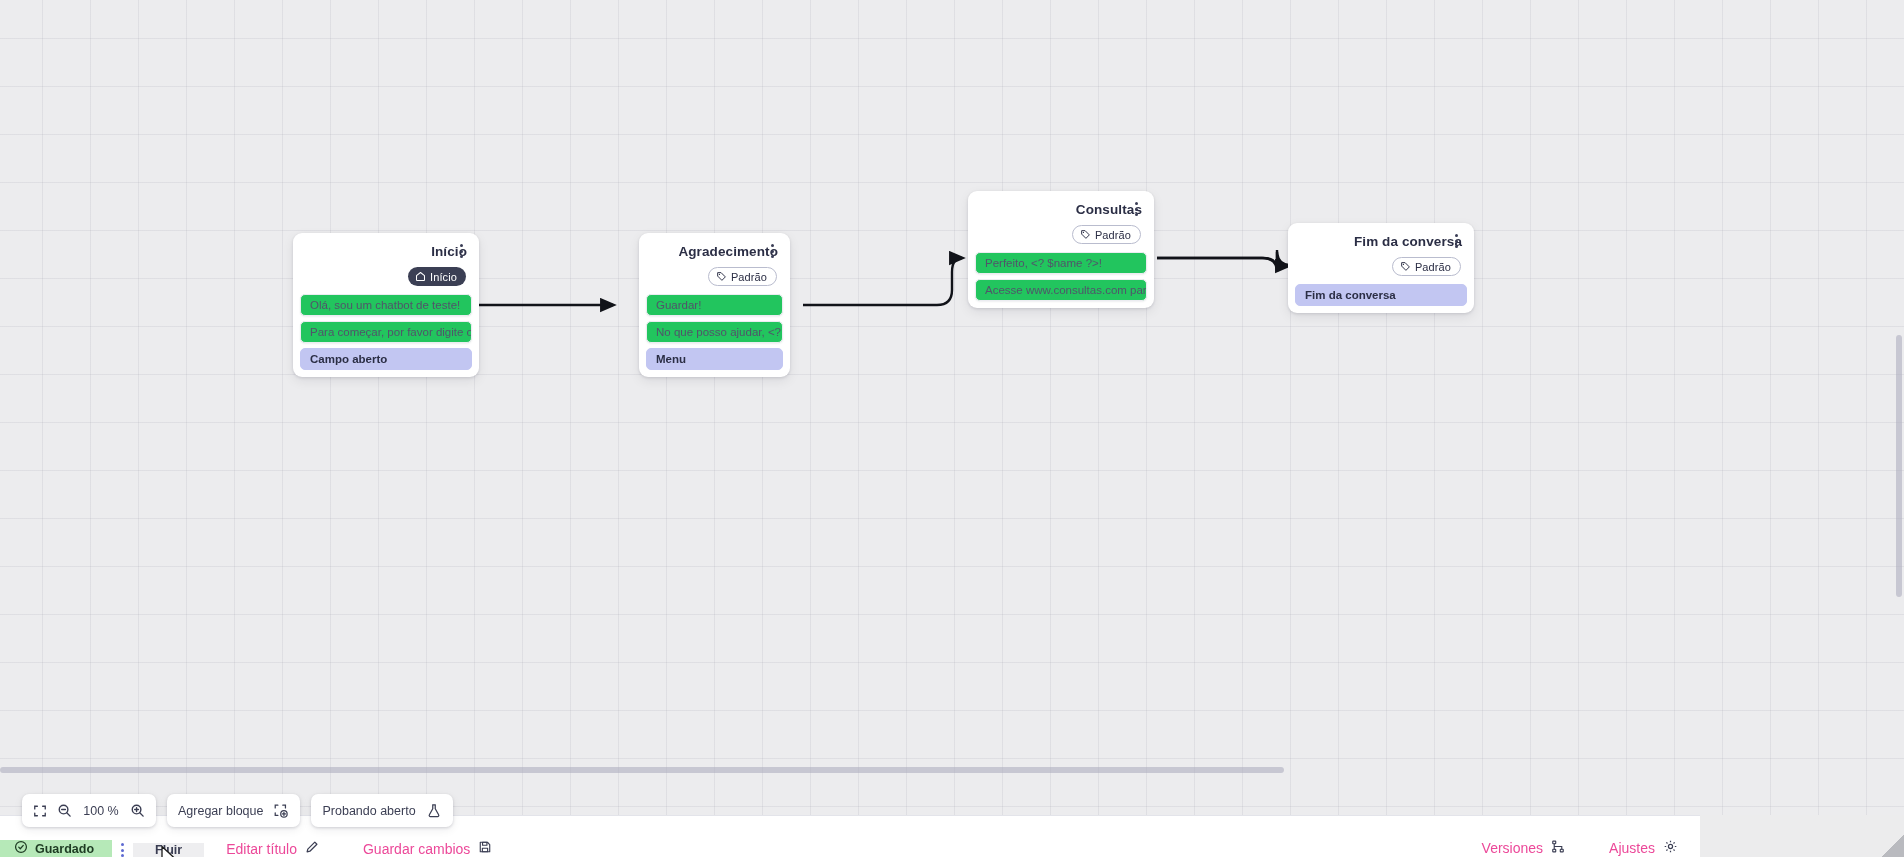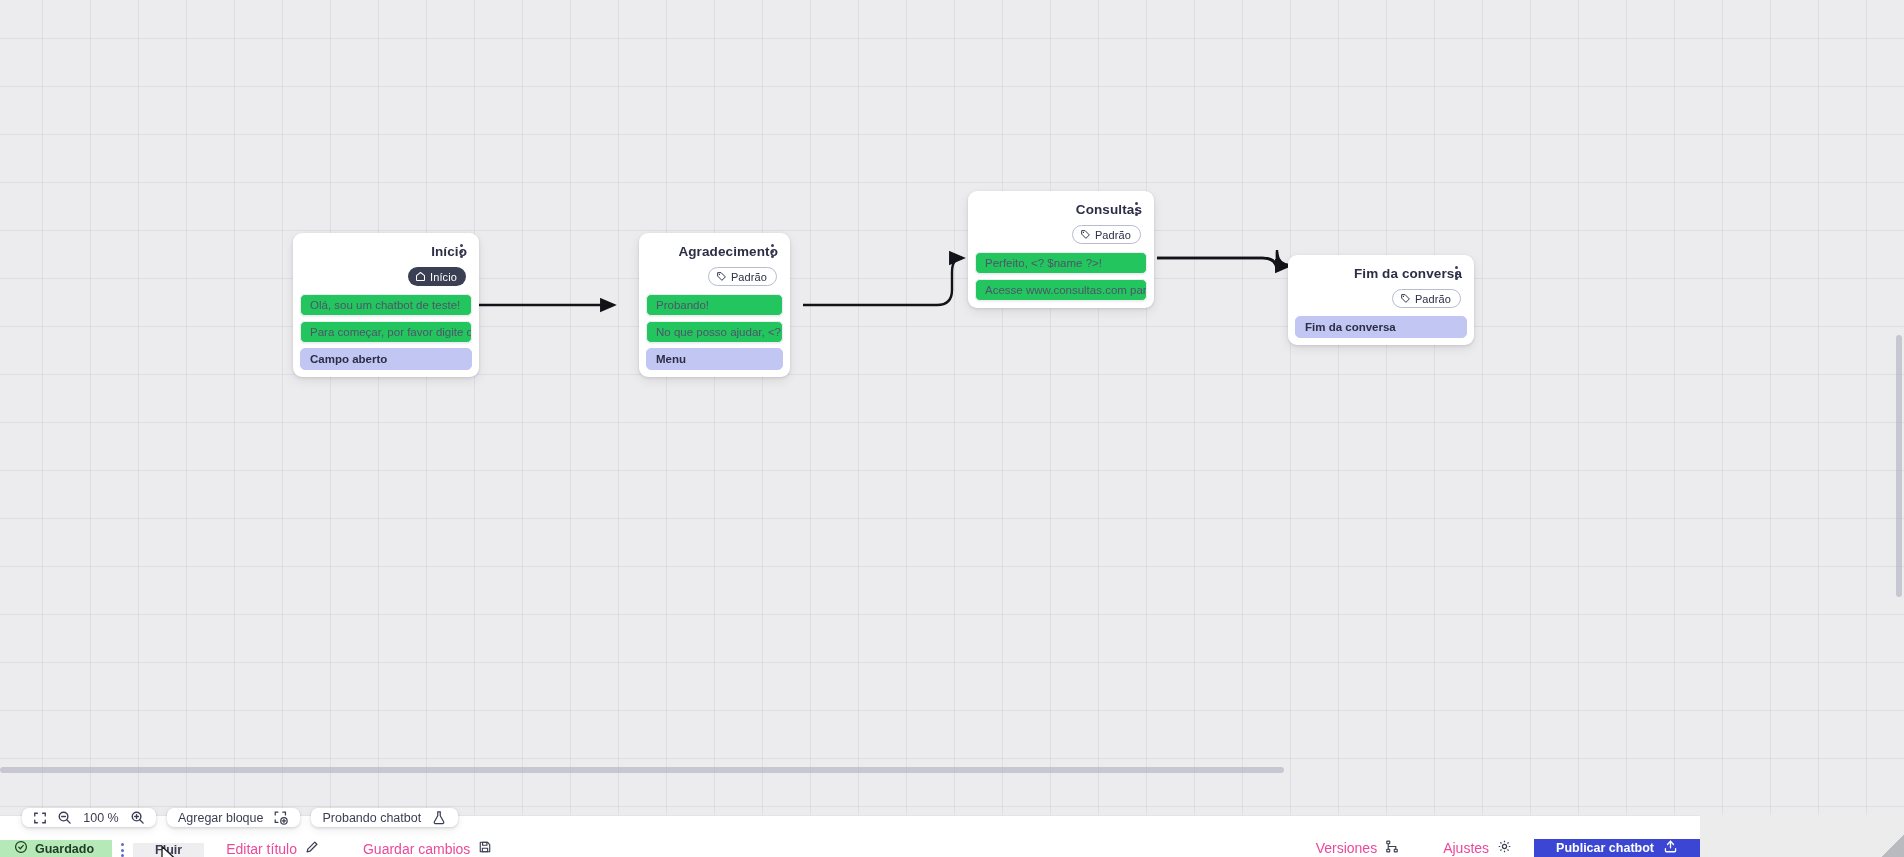--- a/index.html
+++ b/index.html
@@ -70,21 +70,21 @@
     white-space: nowrap; overflow: hidden;
   }
   .row.action {
     background: #c2c6f2; border: 1px solid #c2c6f2;
     color: #2b2e45; font-weight: 700; box-shadow: none;
   }
 
   
   #toolbar { position: absolute; left: 22px; bottom: 30px; display: flex; gap: 11px; z-index: 5; }
   .tb-group {
-    height: 19px; background: #fff; border-radius: 7px;
+    height: 33px; background: #fff; border-radius: 7px;
     box-shadow: 0 1px 3px rgba(16,18,40,.16), 0 3px 10px rgba(16,18,40,.07);
     display: flex; align-items: center; padding: 0 11px; gap: 10px;
   }
   .tb-label { font-size: 12.5px; color: #3b3e53; font-weight: 400; white-space: nowrap; }
   .tb-zoom { font-size: 12.5px; color: #3b3e53; min-width: 38px; text-align: center; }
   .ic { display: flex; align-items: center; justify-content: center; cursor: pointer; }
 
   
   #statusbar {
     position: absolute; left: 0; bottom: 0; width: 1700px; height: 42px;
@@ -182,21 +182,21 @@
       <div class="chip-row">
         <span class="chip default">
           <svg width="11" height="11" viewBox="0 0 16 16" fill="none" stroke="#2b2e45" stroke-width="1.4" stroke-linejoin="round">
               <path d="M2.4 2.4h5l6.2 6.2-5 5-6.2-6.2z"></path>
               <circle cx="5" cy="5" r=".9" fill="#2b2e45" stroke="none"></circle>
             </svg>
           <span>Padrão</span>
         </span>
       </div>
       <div class="node-body">
-        <div class="row">Probando!</div>
+        <div class="row">Guardar!</div>
         <div class="row">No que posso ajudar, &lt;? $name ...</div>
         <div class="row action">Menu</div>
       </div>
     </div>
 
     <div class="node" style="left:968px; top:191px; width:186px;">
       <div class="node-head">
         <div class="node-title">Consultas</div>
         <div class="kebab">
             <i></i>
@@ -212,21 +212,21 @@
             </svg>
           <span>Padrão</span>
         </span>
       </div>
       <div class="node-body">
         <div class="row">Perfeito, &lt;? $name ?&gt;!</div>
         <div class="row">Acesse www.consultas.com par...</div>
       </div>
     </div>
 
-    <div class="node" style="left:1288px; top:223px; width:186px;margin-top:32px;">
+    <div class="node" style="left:1288px; top:223px; width:186px;">
       <div class="node-head">
         <div class="node-title">Fim da conversa</div>
         <div class="kebab">
             <i></i>
             <i></i>
             <i></i>
           </div>
       </div>
       <div class="chip-row">
         <span class="chip default">
@@ -271,21 +271,21 @@
       <span class="tb-label">Agregar bloque</span>
       <span class="ic">
         <svg width="16" height="16" viewBox="0 0 18 18" fill="none" stroke="#3b3e53" stroke-width="1.4" stroke-linecap="round">
             <path d="M2.5 5.5v-3h3M11 2.5h3v3M2.5 11v3h3" stroke-dasharray="0"></path>
             <circle cx="12.3" cy="12.3" r="3.6"></circle>
             <path d="M12.3 10.6v3.4M10.6 12.3h3.4"></path>
           </svg>
       </span>
     </div>
     <div class="tb-group">
-      <span class="tb-label">Probando chatbot</span>
+      <span class="tb-label">Probando aberto</span>
       <span class="ic">
         <svg width="16" height="16" viewBox="0 0 18 18" fill="none" stroke="#3b3e53" stroke-width="1.4" stroke-linejoin="round">
             <path d="M7 2h4M7.6 2v4.4L3.8 13.3A1.3 1.3 0 0 0 5 15.3h8a1.3 1.3 0 0 0 1.2-2l-3.8-6.9V2"></path>
           </svg>
       </span>
     </div>
   </div>
 
   <div id="statusbar">
     <div class="saved">
@@ -339,28 +339,20 @@
     </div>
     <div class="sb-item">
       <span>Ajustes</span>
       <span>
         <svg width="15" height="15" viewBox="0 0 16 16" fill="none" stroke="#3b3e53" stroke-width="1.3" stroke-linejoin="round">
             <circle cx="8" cy="8" r="2.2"></circle>
             <path d="M8 1.8v1.6M8 12.6v1.6M1.8 8h1.6M12.6 8h1.6M3.6 3.6l1.2 1.2M11.2 11.2l1.2 1.2M12.4 3.6 11.2 4.8M4.8 11.2 3.6 12.4"></path>
           </svg>
       </span>
     </div>
-    <div class="publish">
-      <span>Publicar chatbot</span>
-      <span>
-        <svg width="15" height="15" viewBox="0 0 16 16" fill="none" stroke="#ffffff" stroke-width="1.4" stroke-linecap="round" stroke-linejoin="round">
-            <path d="M8 2.4 4.8 5.8M8 2.4l3.2 3.4M8 2.4v7M2.6 10.2v2.4a1 1 0 0 0 1 1h8.8a1 1 0 0 0 1-1v-2.4"></path>
-          </svg>
-      </span>
-    </div>
   </div>
 
   <svg id="cursor" width="20" height="26" viewBox="0 0 20 26">
     <path d="M2 1.5 2 19 6.3 15.2 9 21.5 12 20.1 9.3 14 15 13.6z" fill="#ffffff" stroke="#1a1a1a" stroke-width="1.3" stroke-linejoin="round"></path>
   </svg>
 
   <div id="corner"></div>
 </div>
 
 </body></html>

